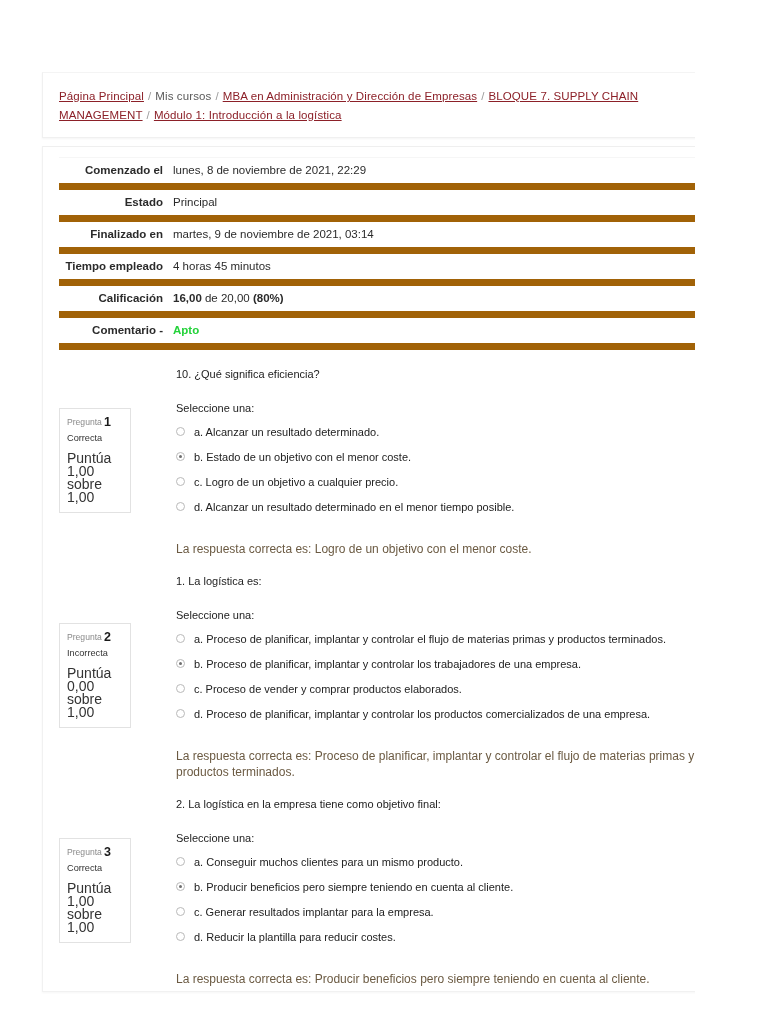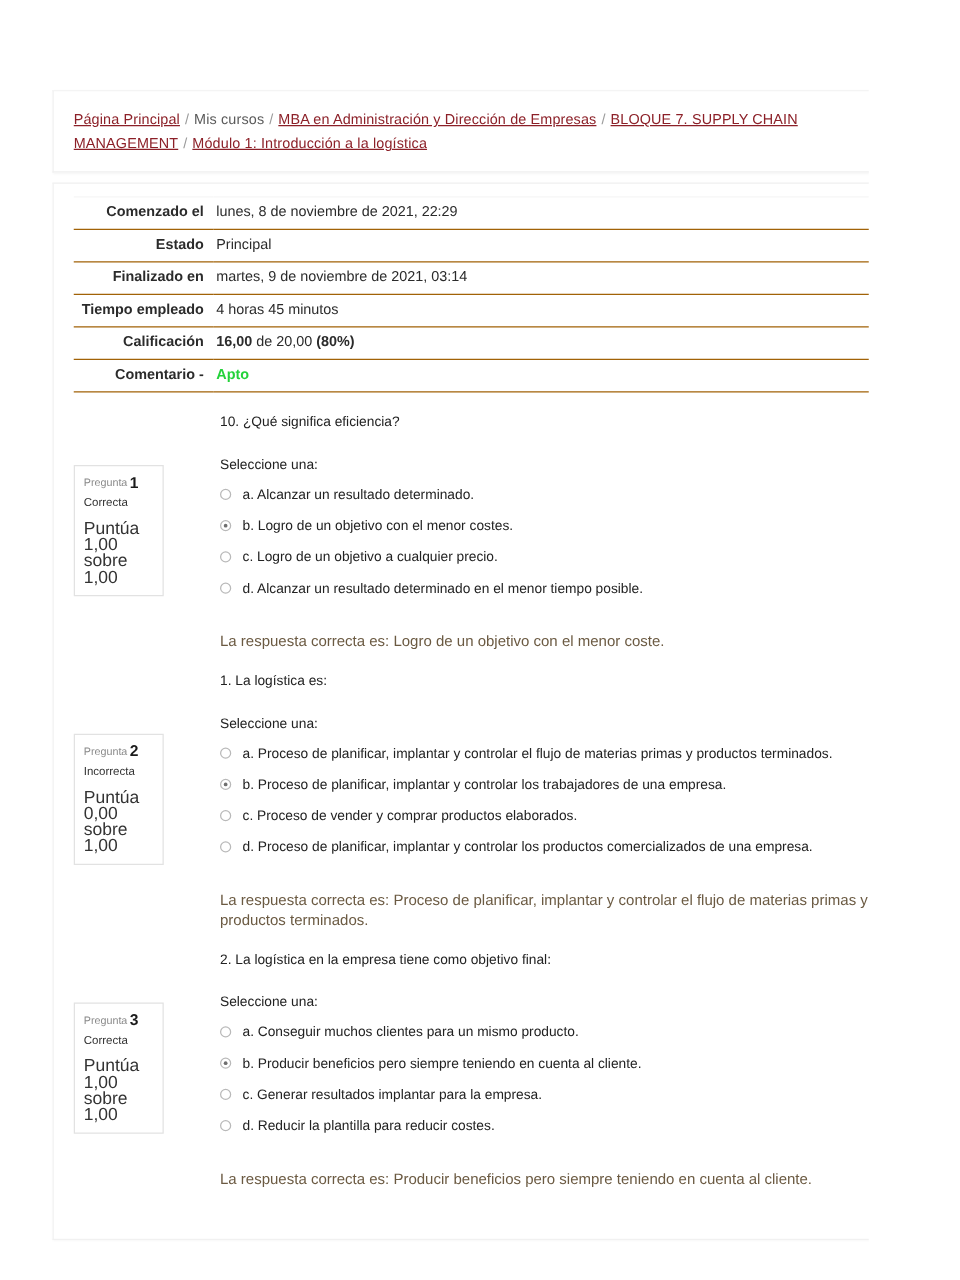--- a/index.html
+++ b/index.html
@@ -68,21 +68,21 @@
     overflow: hidden;
   }
 
   
   .summary {
     margin: 10px 16px 0 16px;
     border-collapse: collapse;
     width: 670px;
     table-layout: fixed;
   }
-  .summary tr { border-bottom: 1px solid #a16207; }
+  .summary tr { border-bottom: 7px solid #a16207; }
   .summary tr:first-child { border-top: 1px solid #f6f6f6; }
   .summary th {
     width: 104px;
     text-align: right;
     vertical-align: top;
     font-size: 11.5px;
     font-weight: bold;
     color: #2b2b2b;
     padding: 5px 8px 5px 0;
     line-height: 15px;
@@ -259,21 +259,21 @@
           <div class="qbody">
             <div class="qtext">10. ¿Qué significa eficiencia?</div>
             <div class="qprompt">Seleccione una:</div>
             <ul class="answers">
               <li class="answer">
                 <span class="radio"></span>
                 <span class="answer-label">a. Alcanzar un resultado determinado.</span>
               </li>
               <li class="answer">
                 <span class="radio checked"></span>
-                <span class="answer-label">b. Logro de un objetivo con el menor costes.</span>
+                <span class="answer-label">b. Estado de un objetivo con el menor coste.</span>
                 <span class="mark ok">✔</span>
               </li>
               <li class="answer">
                 <span class="radio"></span>
                 <span class="answer-label">c. Logro de un objetivo a cualquier precio.</span>
               </li>
               <li class="answer">
                 <span class="radio"></span>
                 <span class="answer-label">d. Alcanzar un resultado determinado en el menor tiempo posible.</span>
               </li>

